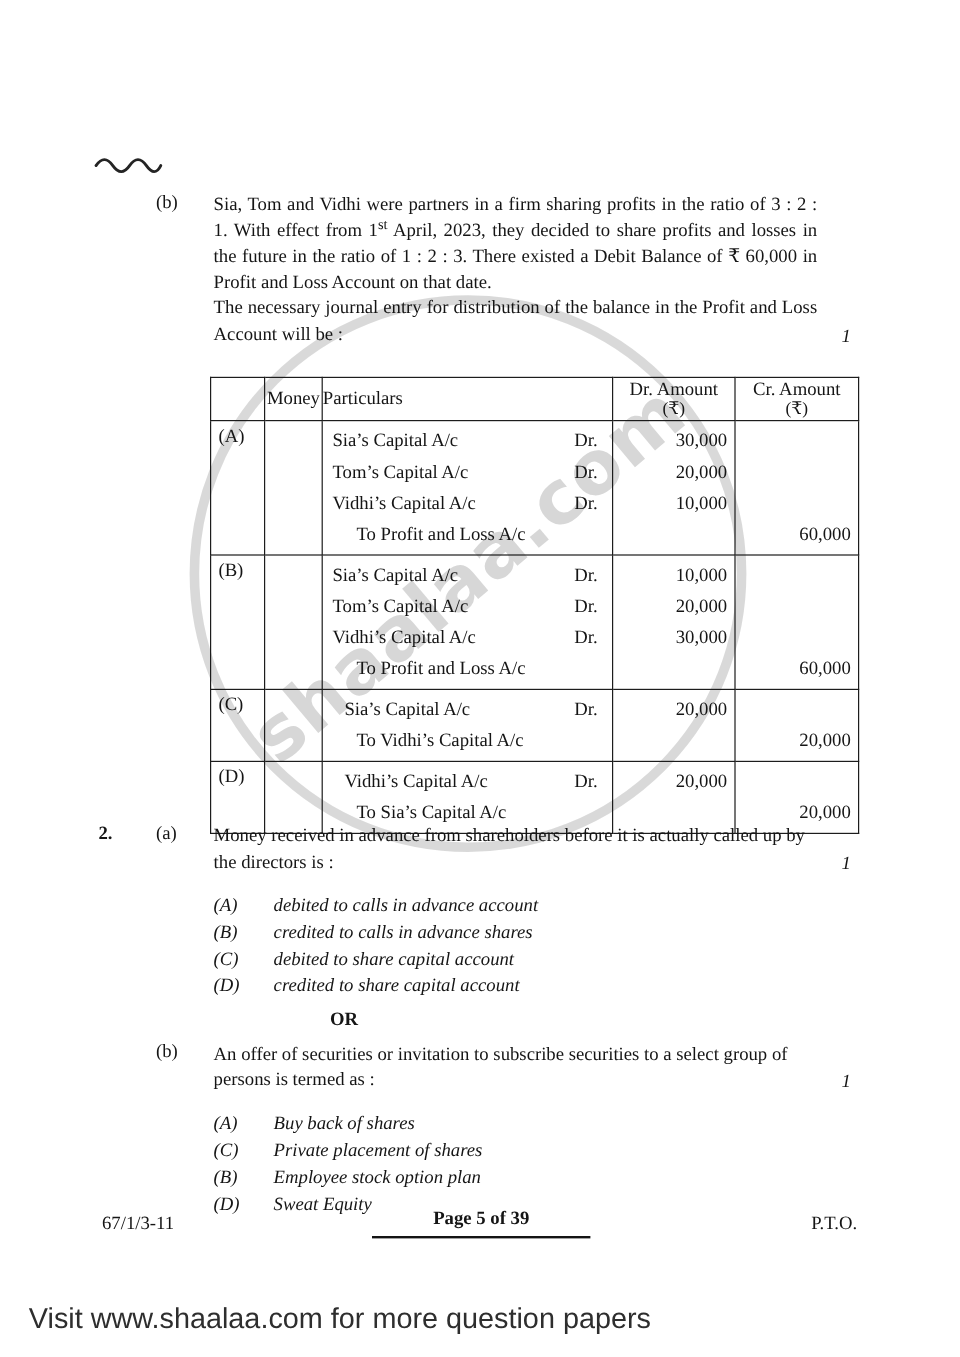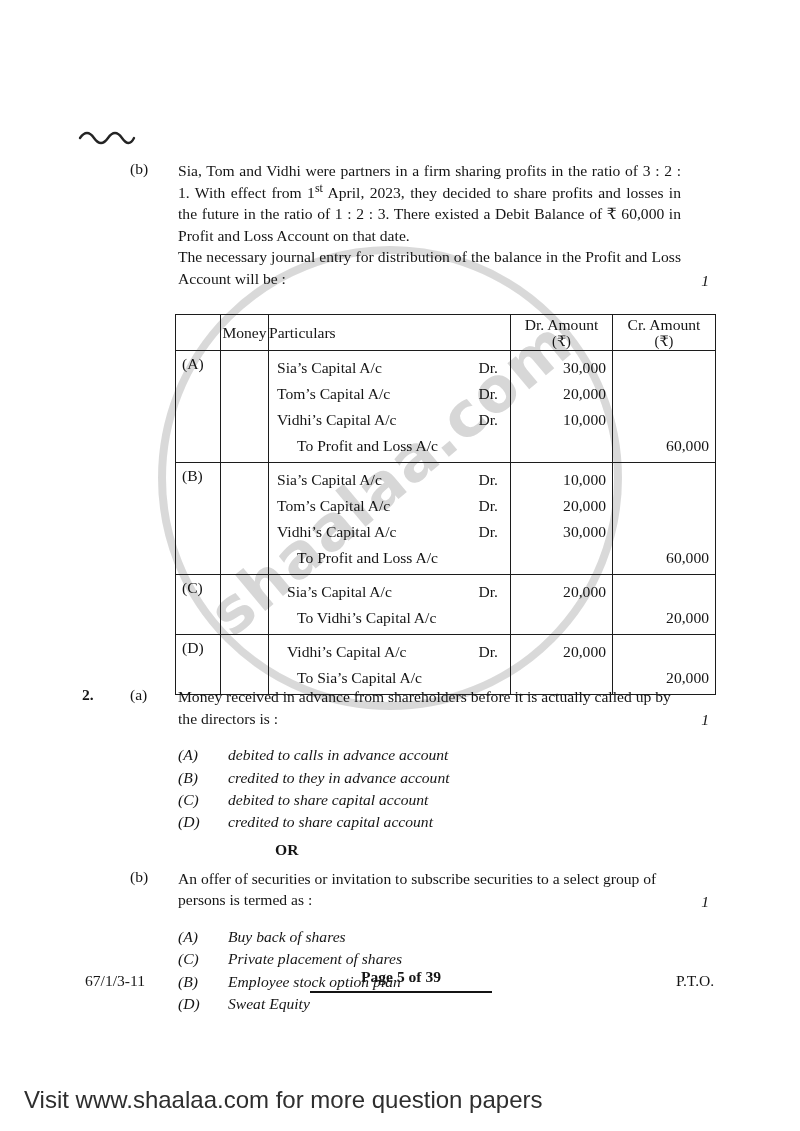--- a/index.html
+++ b/index.html
@@ -50,21 +50,21 @@
   .subq{position:relative;margin-left:48px;}
   .subq + .subq{margin-top:9px;}
   .qlabel2{position:absolute;left:0;top:0;}
   .qtext2{margin-left:48px;width:503px;}
   .options{margin-top:15px;font-style:italic;}
   .opt-row{line-height:22.4px;}
   .opt-letter{display:inline-block;width:50px;}
   .or{font-weight:bold;margin:7px 0 7px 97px;}
 
   
-  .footer{position:absolute;left:0;top:968px;width:800px;height:34px;}
+  .footer{position:absolute;left:0;top:1007px;width:800px;height:34px;}
   .f-left{position:absolute;left:85px;top:4px;}
   .f-center{position:absolute;left:310px;top:0;width:182px;text-align:center;
             font-weight:bold;border-bottom:2px solid #141414;padding-bottom:5px;}
   .f-right{position:absolute;left:676px;top:4px;}
 
   
   .caption{position:absolute;left:24px;top:1086px;font-family:"Liberation Sans","DejaVu Sans",sans-serif;
            font-size:24px;color:#2e2e2e;}
 </style>
 </head>
@@ -236,21 +236,21 @@
 
       <div class="subq">
         <span class="qlabel2">(a)</span>
         <div class="qtext2">
           <div class="para-wrap">
             <p class="para">Money received in advance from shareholders before it is actually called up by the directors is :</p>
             <span class="marks">1</span>
           </div>
           <div class="options">
             <div class="opt-row"><span class="opt-letter">(A)</span><span>debited to calls in advance account</span></div>
-            <div class="opt-row"><span class="opt-letter">(B)</span><span>credited to they in advance account</span></div>
+            <div class="opt-row"><span class="opt-letter">(B)</span><span>credited to calls in advance shares</span></div>
             <div class="opt-row"><span class="opt-letter">(C)</span><span>debited to share capital account</span></div>
             <div class="opt-row"><span class="opt-letter">(D)</span><span>credited to share capital account</span></div>
           </div>
           <div class="or">OR</div>
         </div>
       </div>
 
       <div class="subq">
         <span class="qlabel2">(b)</span>
         <div class="qtext2">

